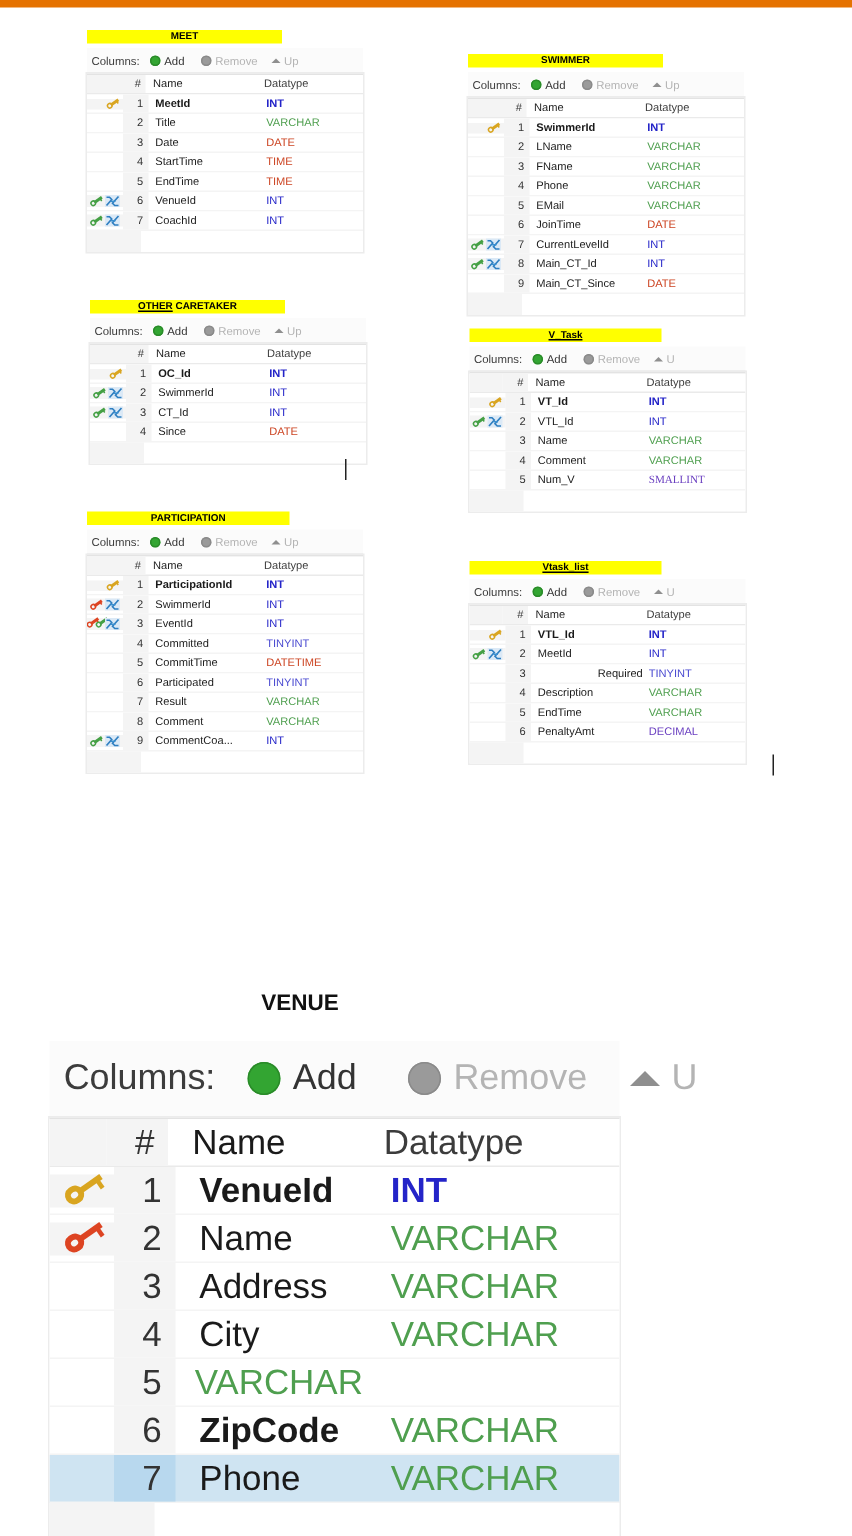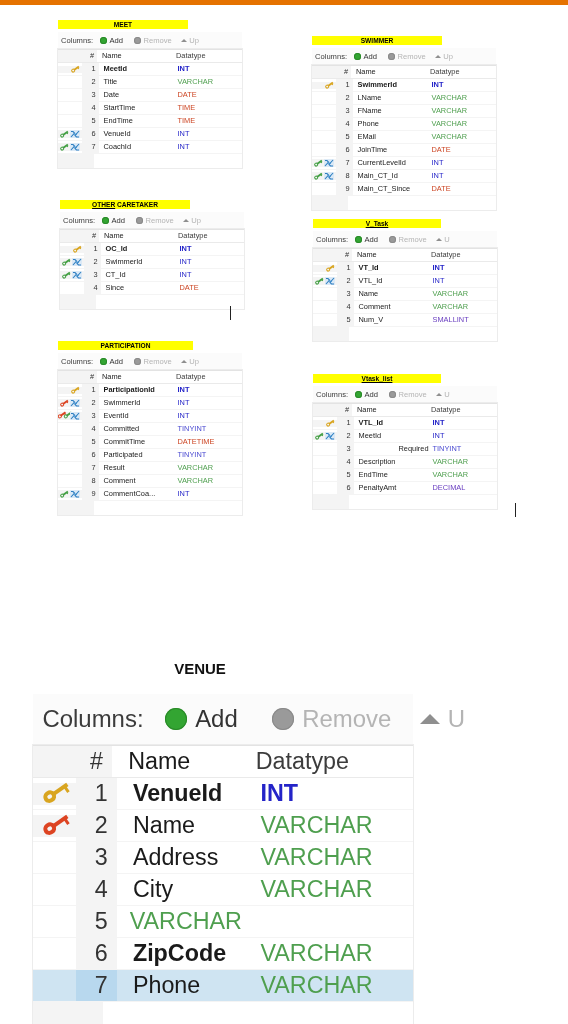--- a/index.html
+++ b/index.html
@@ -460,21 +460,21 @@
         <div class="row" style="height:12px;">
           <div class="c-ico" style="width:22px;gap:1px;padding-right:1.5px;"></div>
           <div class="c-num" style="width:14px;padding-right:3px;line-height:12px;">4</div>
           <div class="c-name" style="width:70px;padding-left:5px;line-height:12px;">Comment</div>
           <div class="c-type t-VARCHAR" style="width:78px;padding-left:4px;line-height:12px;">VARCHAR</div>
         </div>
         <div class="row" style="height:12px;">
           <div class="c-ico" style="width:22px;gap:1px;padding-right:1.5px;"></div>
           <div class="c-num" style="width:14px;padding-right:3px;line-height:12px;">5</div>
           <div class="c-name" style="width:70px;padding-left:5px;line-height:12px;">Num_V</div>
-          <div class="c-type t-SMALLINT" style="width:78px;padding-left:4px;line-height:12px;">SMALLINT</div>
+          <div class="c-type t-SMALLINT" style="width:78px;padding-left:4px;line-height:12px;font-family:Liberation Serif, serif;">SMALLINT</div>
         </div>
         <div class="pad-bottom" style="height:14.399999999999999px;width:36px;"></div>
       </div>
     </div>
     <div class="panel" style="left:58px;top:341px;width:184px;">
       <div class="title-bar" style="width:135px;height:9px;font-size:6.6px;line-height:9px;">PARTICIPATION</div>
       <div style="height:3px"></div>
       <div class="toolbar" style="height:16px;font-size:7.6px;padding:0 3px;gap:5px;">
         <span class="lbl" style="min-width:34px;">Columns:</span>
         <span class="btn" style="gap:2.5px;color:#333;">

